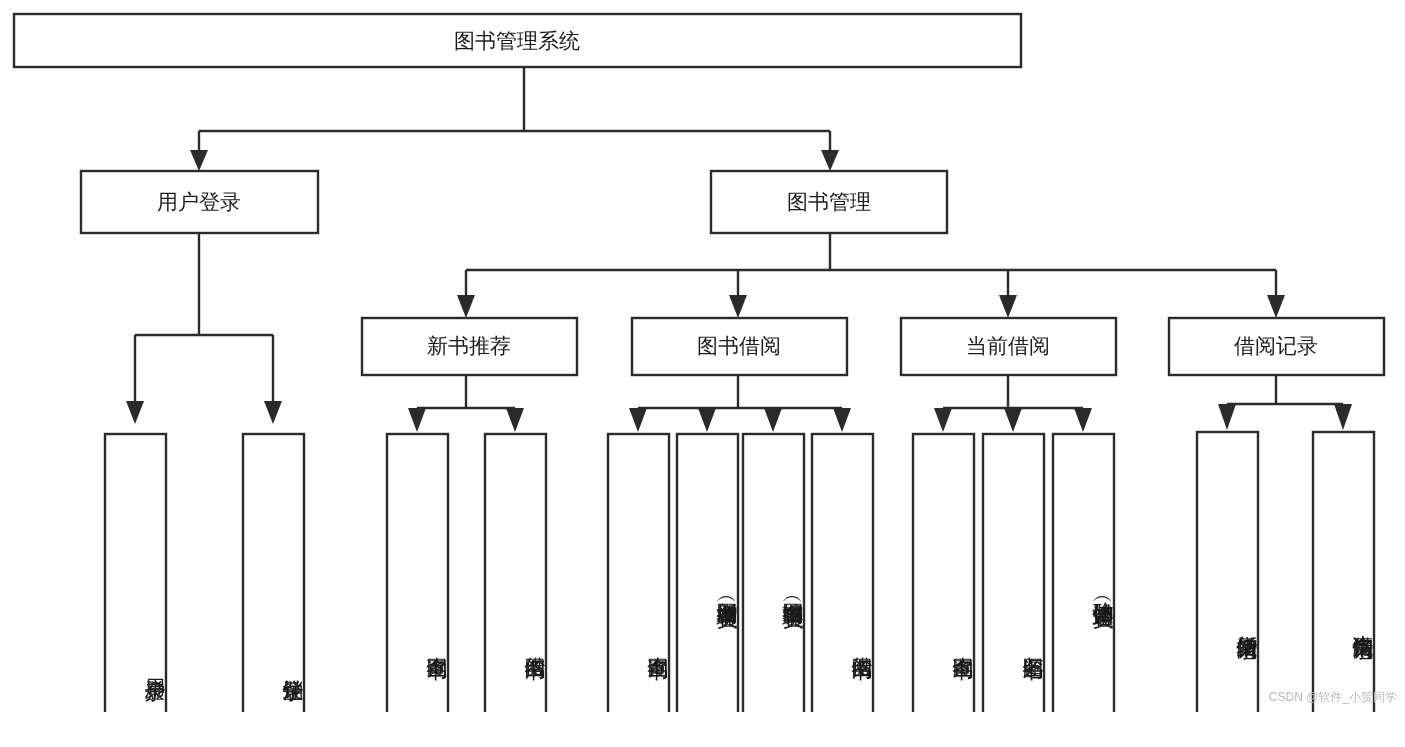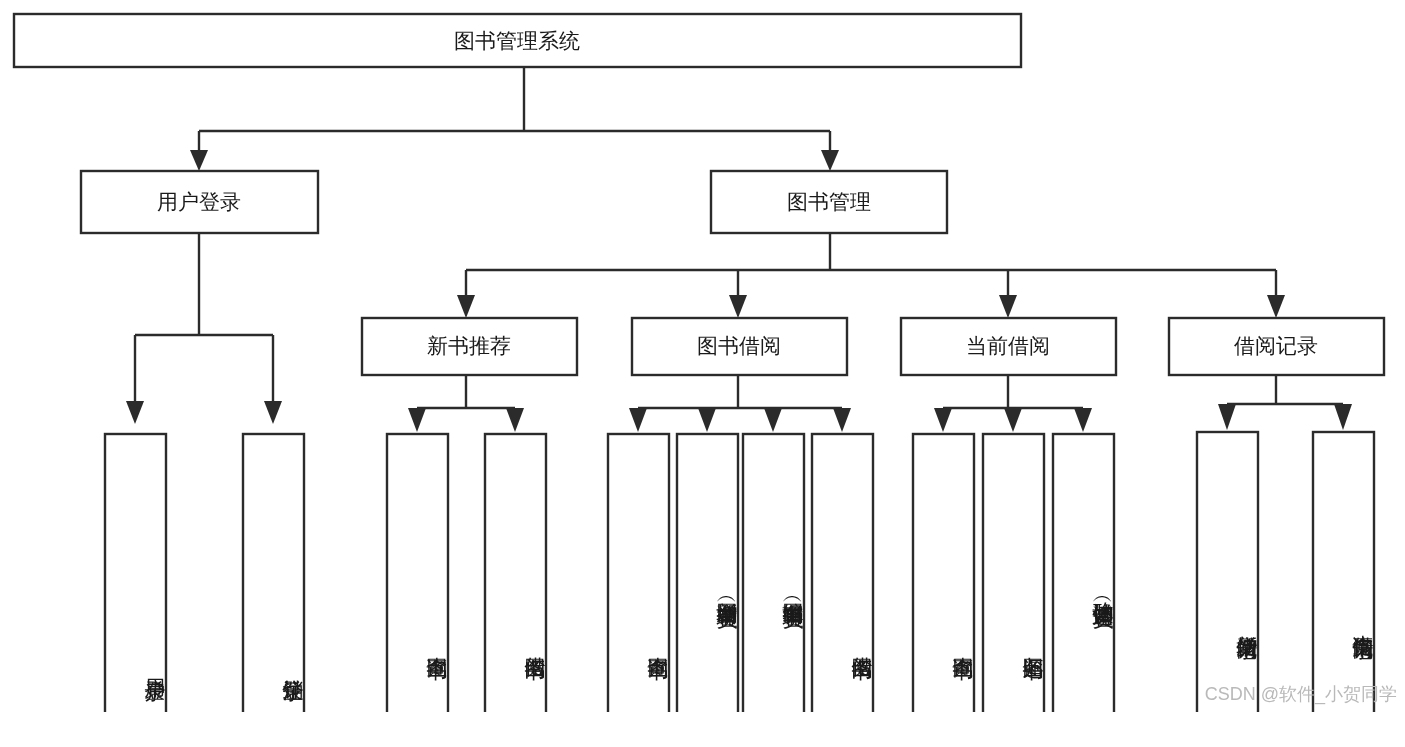--- a/index.html
+++ b/index.html
@@ -59,21 +59,21 @@
     color: #1a1a1a;
     letter-spacing: 1px;
     white-space: nowrap;
     pointer-events: none;
   }
   .watermark {
     position: absolute;
     right: 8px;
     bottom: 6px;
     font-family: "Liberation Sans", "DejaVu Sans", sans-serif;
-    font-size: 18px;
+    font-size: 12px;
     color: #b9b9b9;
     white-space: nowrap;
     user-select: none;
   }
 </style>
 </head>
 <body>
 
 <div id="diagram-root">
 

